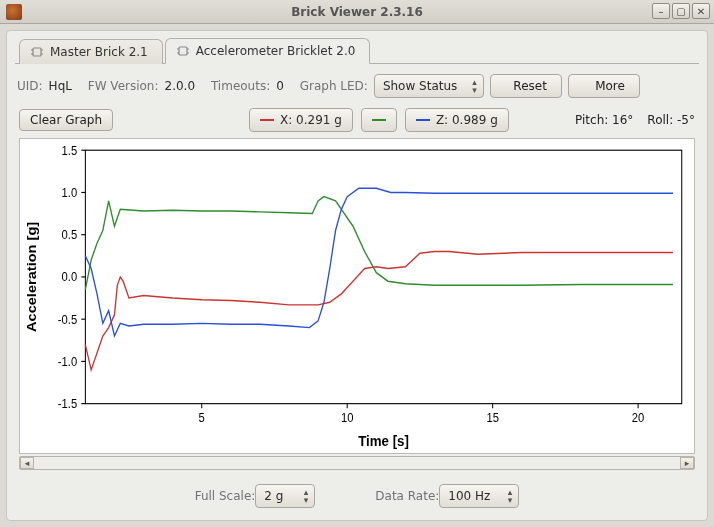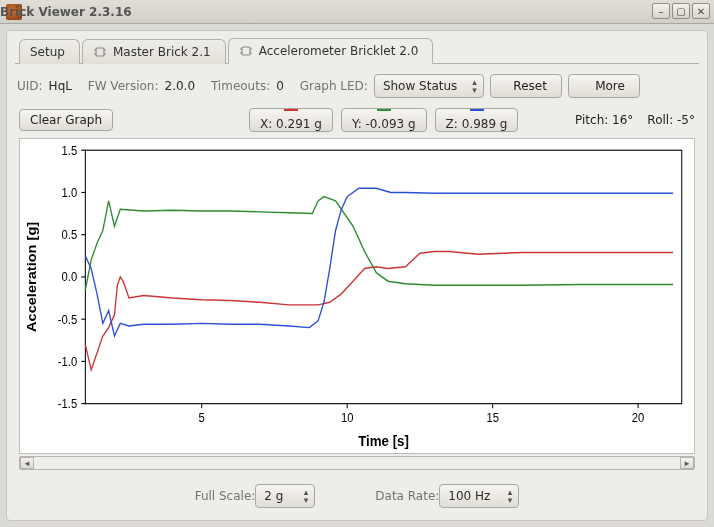--- a/index.html
+++ b/index.html
@@ -24,20 +24,21 @@
   }
   .titlebar .app-icon {
     width: 16px; height: 16px;
     margin-left: 6px;
     background: radial-gradient(circle at 40% 40%, #d07030, #7a3c17);
     border-radius: 2px;
   }
   .titlebar .title {
     position: absolute;
     left: 0; right: 0;
+    text-align: center;
     font-weight: bold;
     color: #555;
   }
   .winbtns {
     position: absolute;
     right: 4px; top: 3px;
     display: flex;
     gap: 2px;
   }
   .winbtn {
@@ -148,21 +149,20 @@
   }
   .leg-btn {
     height: 24px;
     border: 1px solid #aaa7a0;
     border-radius: 4px;
     background: linear-gradient(#f7f5f0, #e0ddd6);
     padding: 0 10px;
     display: inline-flex;
     align-items: center;
     gap: 6px;
-    flex-direction: column;
   }
   .leg-swatch {
     width: 14px; height: 2px;
     display: inline-block;
   }
   .pitchroll {
     margin-left: auto;
     color: #222;
     display: flex;
     gap: 14px;
@@ -220,23 +220,20 @@
   <div class="winbtns">
     <div class="winbtn">–</div>
     <div class="winbtn">▢</div>
     <div class="winbtn">✕</div>
   </div>
 </div>
 
 <div class="content">
 
   <div class="tabs">
-    <div class="tab">
-      <span>Setup</span>
-    </div>
     <div class="tab">
       <span class="tab-chip">
         <svg width="14" height="14" viewBox="0 0 14 14">
             <rect x="3" y="3" width="8" height="8" rx="1" fill="none" stroke="#888" stroke-width="1.2"></rect>
             <line x1="1" y1="5" x2="3" y2="5" stroke="#888"></line>
             <line x1="1" y1="9" x2="3" y2="9" stroke="#888"></line>
             <line x1="11" y1="5" x2="13" y2="5" stroke="#888"></line>
             <line x1="11" y1="9" x2="13" y2="9" stroke="#888"></line>
           </svg>
       </span>
@@ -283,21 +280,20 @@
     <div class="btn small">
       <span>Clear Graph</span>
     </div>
     <div style="width:120px"></div>
     <div class="leg-btn">
       <span class="leg-swatch" id="swatch-x" style="background: rgb(204, 51, 51);"></span>
       <span>X: 0.291 g</span>
     </div>
     <div class="leg-btn">
       <span class="leg-swatch" id="swatch-y" style="background: rgb(46, 139, 46);"></span>
-      <span>Y: -0.093 g</span>
     </div>
     <div class="leg-btn">
       <span class="leg-swatch" id="swatch-z" style="background: rgb(42, 79, 216);"></span>
       <span>Z: 0.989 g</span>
     </div>
     <div class="pitchroll">
       <span>Pitch: 16°</span>
       <span>Roll: -5°</span>
     </div>
   </div>

